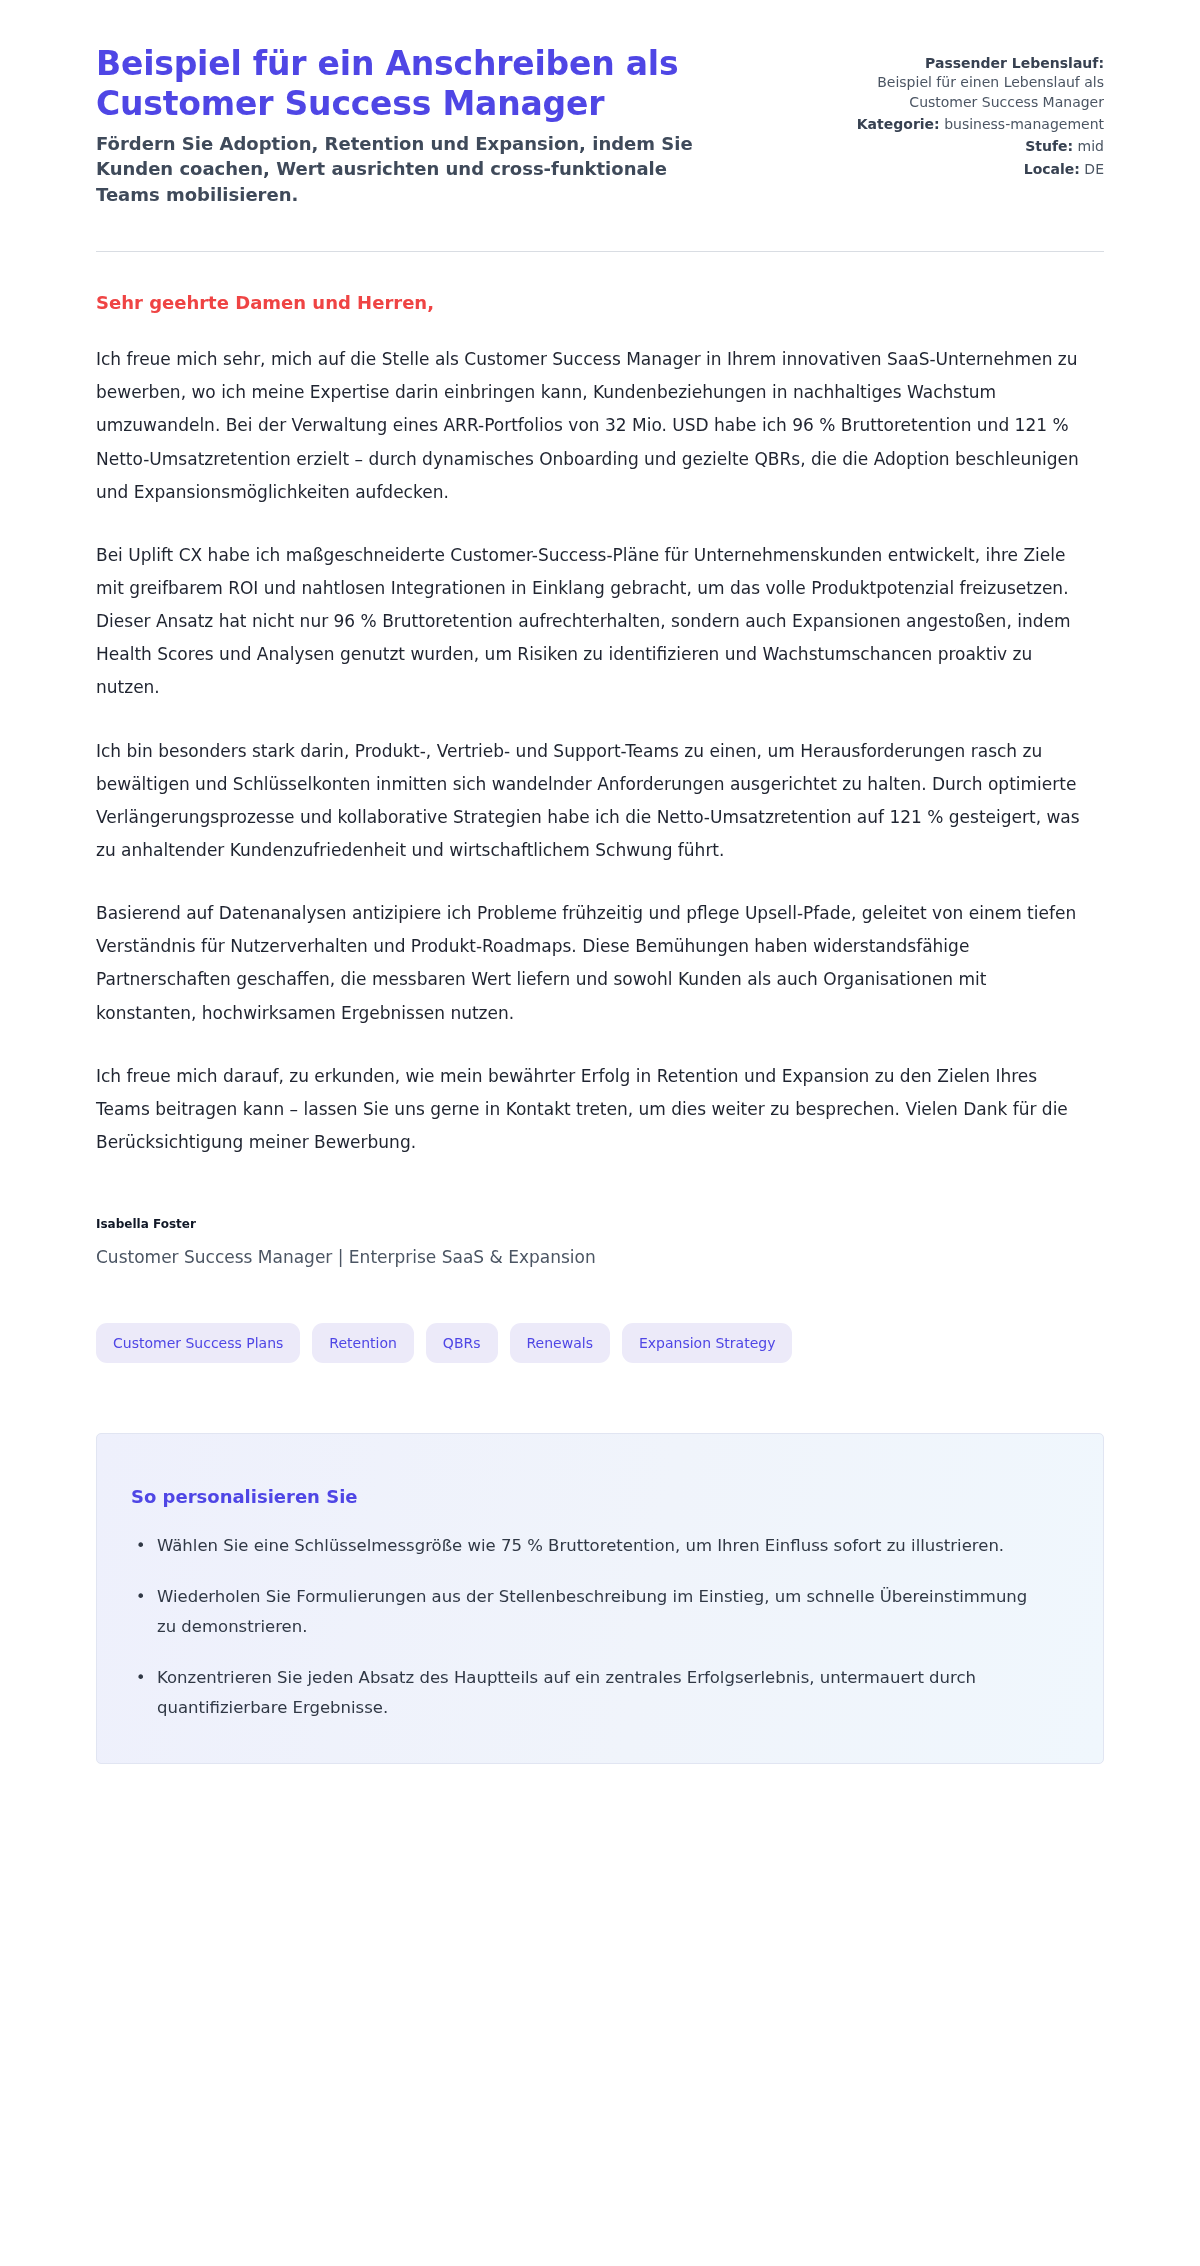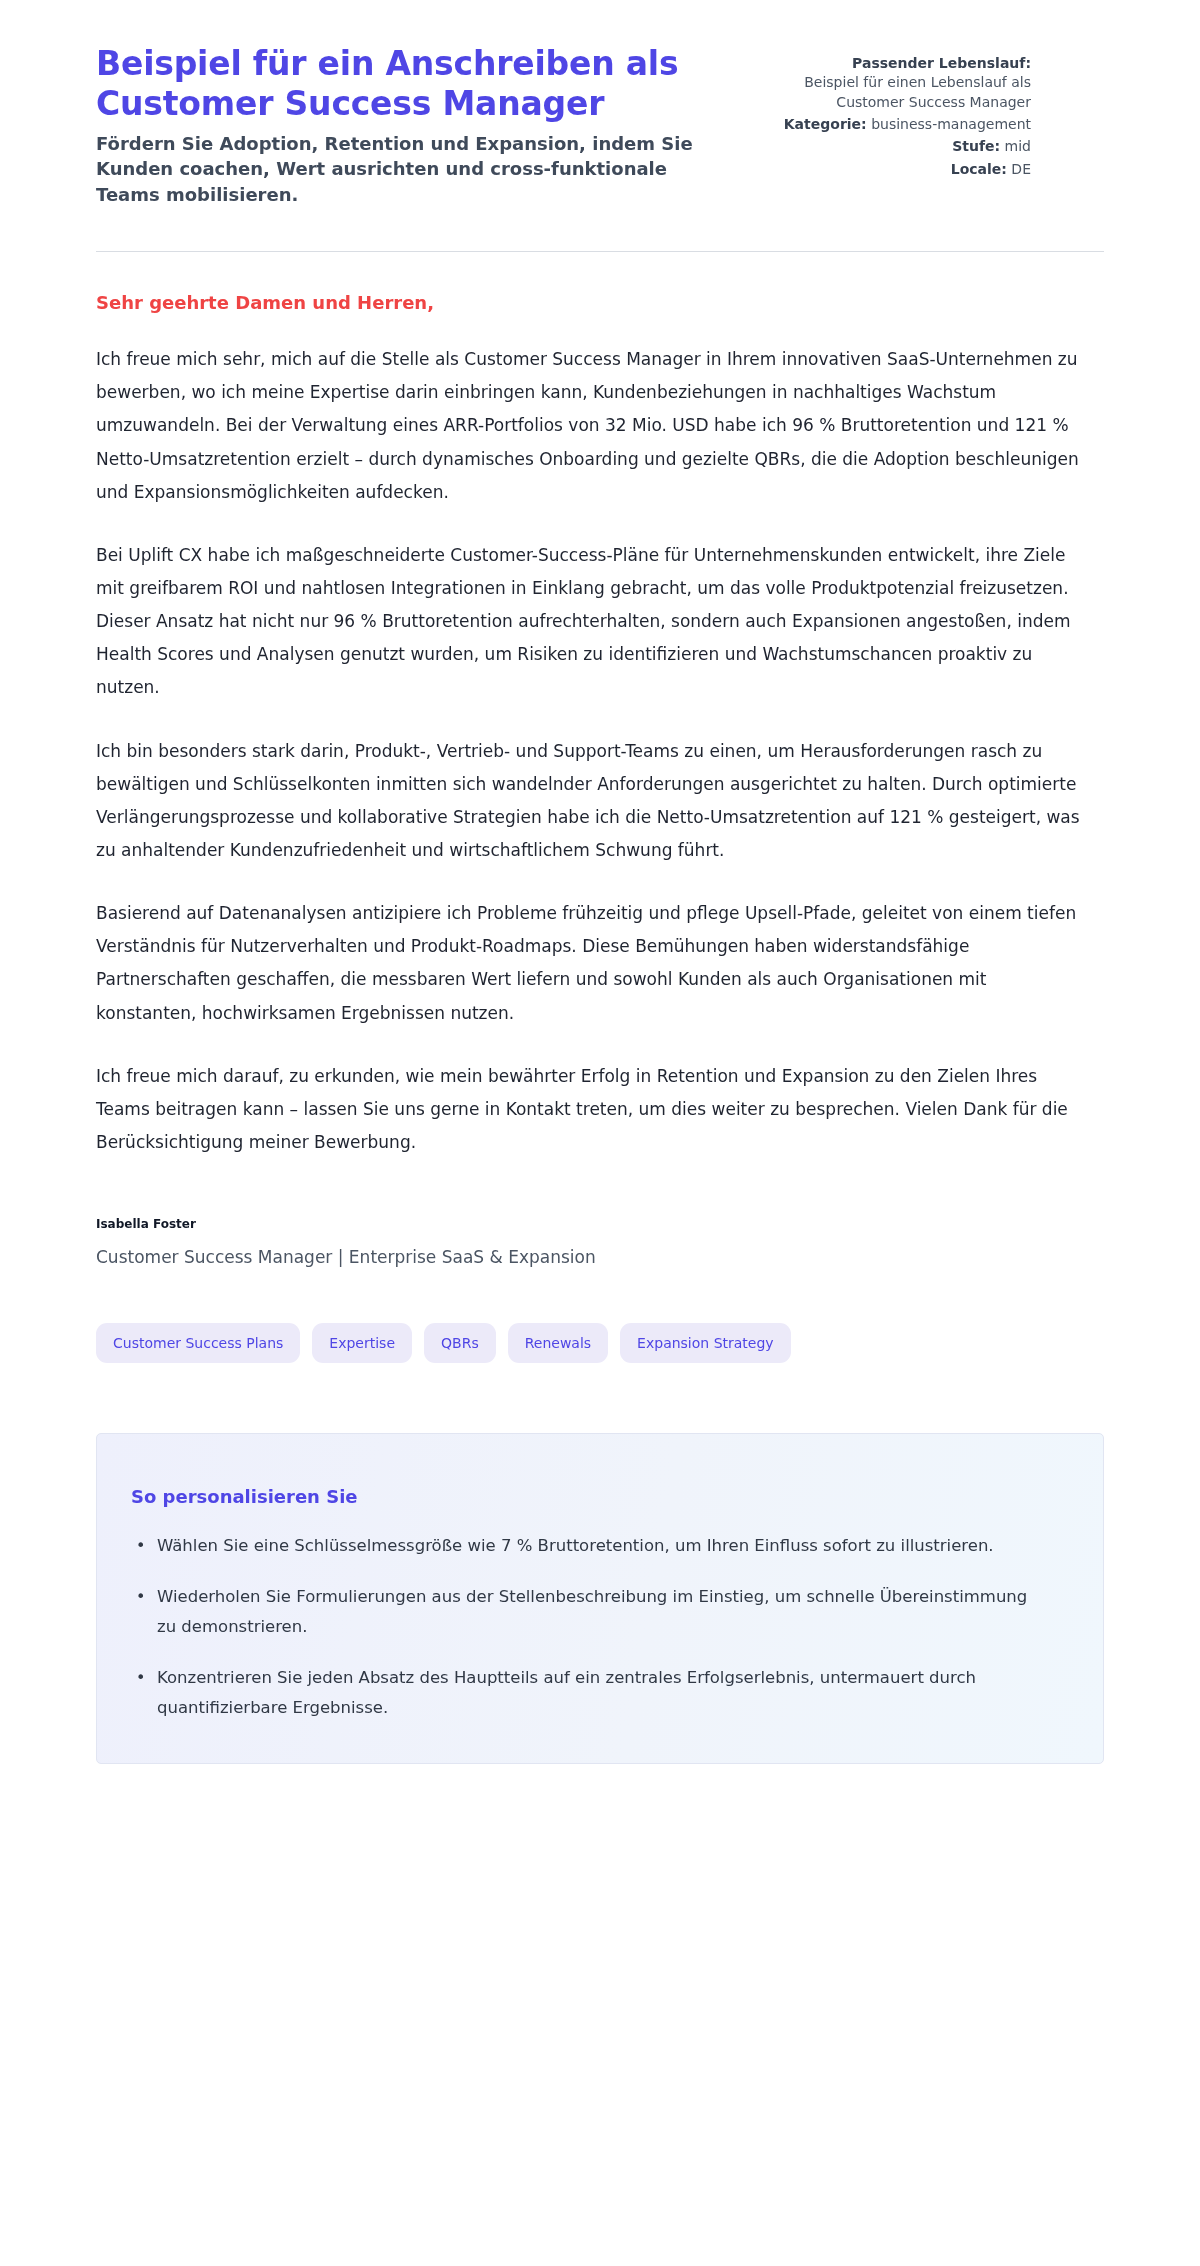--- a/index.html
+++ b/index.html
@@ -17,20 +17,21 @@
   }
   .page {
     width: 1200px;
     padding: 44px 96px 40px 96px;
   }
 
   
   .header {
     display: flex;
     align-items: flex-start;
+    justify-content: space-between;
     gap: 40px;
   }
   .header-left {
     flex: 1 1 auto;
     max-width: 640px;
   }
   .doc-title {
     font-size: 33px;
     line-height: 1.22;
     font-weight: 700;
@@ -196,28 +197,28 @@
       </div>
   </div>
 
   <div class="signature">
     <p class="sig-name">Isabella Foster</p>
     <p class="sig-role">Customer Success Manager | Enterprise SaaS &amp; Expansion</p>
   </div>
 
   <div class="tags" id="tag-list">
       <span class="tag">Customer Success Plans</span>
-      <span class="tag">Expertise</span>
+      <span class="tag">Retention</span>
       <span class="tag">QBRs</span>
       <span class="tag">Renewals</span>
       <span class="tag">Expansion Strategy</span>
     </div>
 
   <div class="callout">
     <p class="callout-title">So personalisieren Sie</p>
     <ul class="callout-list" id="callout-list">
-        <li>Wählen Sie eine Schlüsselmessgröße wie 7 % Bruttoretention, um Ihren Einfluss sofort zu illustrieren.</li>
+        <li>Wählen Sie eine Schlüsselmessgröße wie 75 % Bruttoretention, um Ihren Einfluss sofort zu illustrieren.</li>
         <li>Wiederholen Sie Formulierungen aus der Stellenbeschreibung im Einstieg, um schnelle Übereinstimmung zu demonstrieren.</li>
         <li>Konzentrieren Sie jeden Absatz des Hauptteils auf ein zentrales Erfolgserlebnis, untermauert durch quantifizierbare Ergebnisse.</li>
       </ul>
   </div>
 
 </div>
 
 </body></html>

